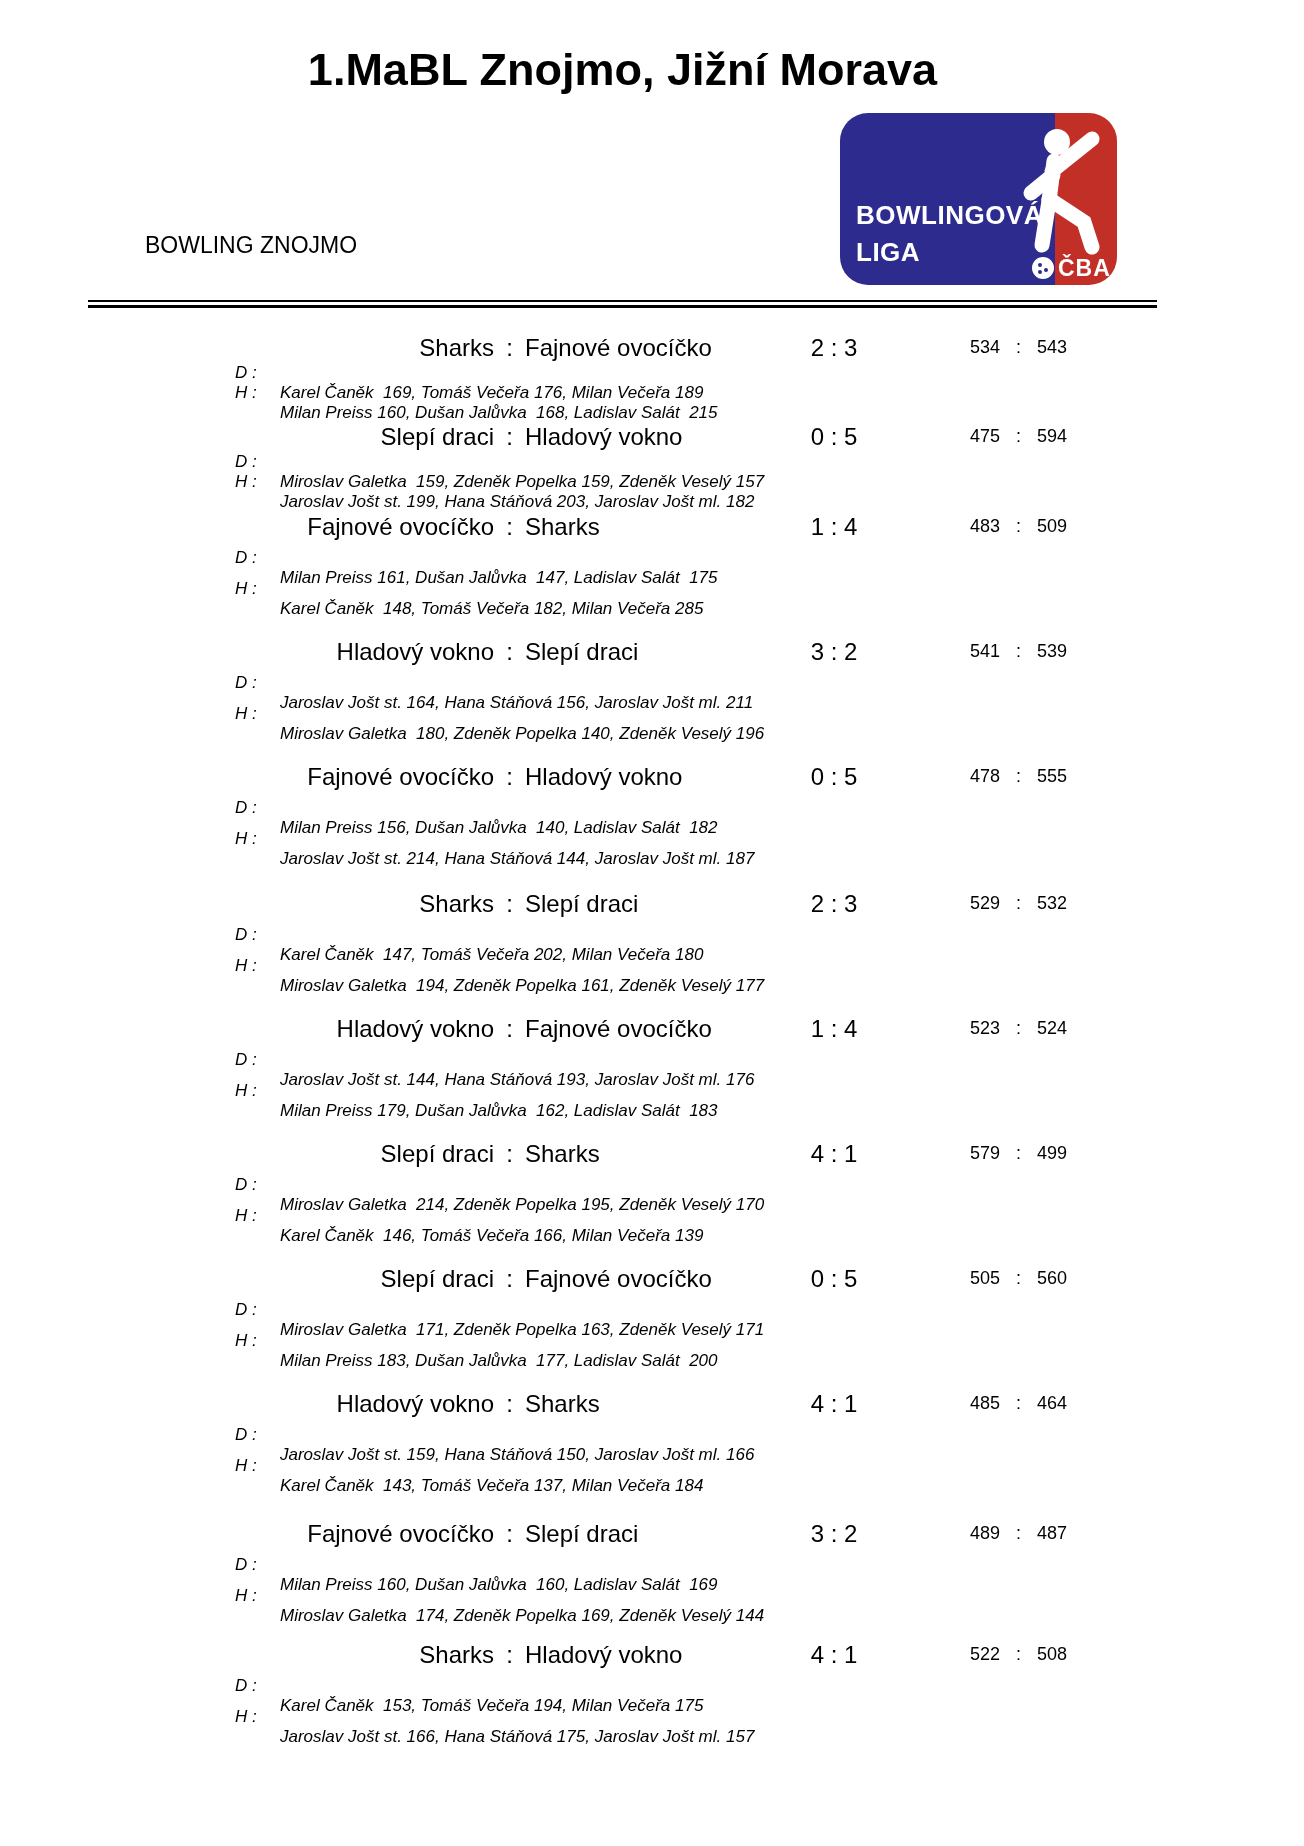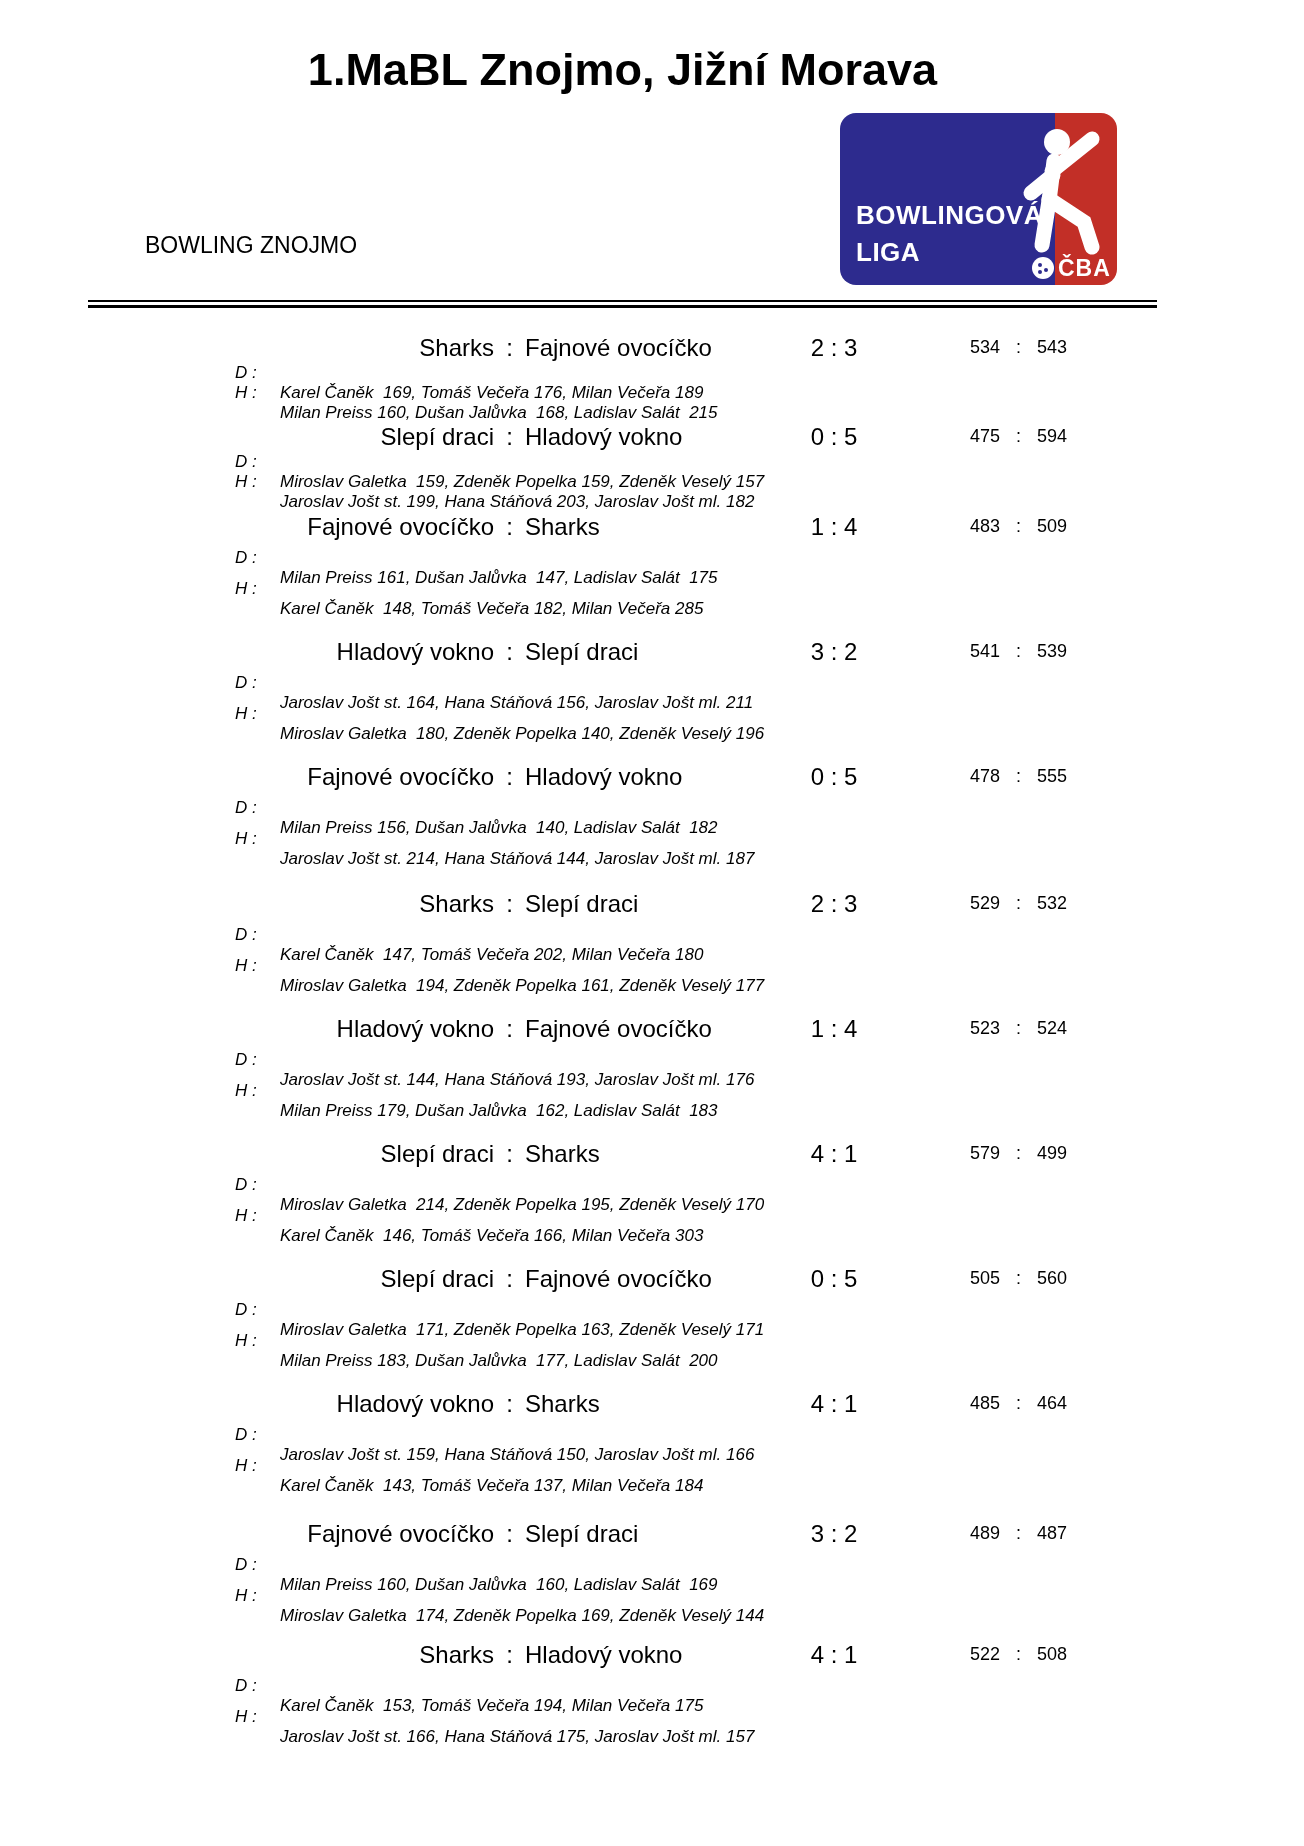--- a/index.html
+++ b/index.html
@@ -6,21 +6,21 @@
   .page{position:relative;width:1232px;height:1846px;background:#ffffff;
         font-family:"Liberation Sans","DejaVu Sans",sans-serif;color:#000;overflow:hidden;}
 
   
   .doc-title{position:absolute;left:88px;top:46px;width:1069px;text-align:center;
              font-size:45px;font-weight:700;line-height:48px;white-space:pre;}
   .subtitle{position:absolute;left:127px;top:173px;font-size:29px;line-height:33px;white-space:pre;}
   .venue{position:absolute;left:145px;top:229px;font-size:23px;line-height:33px;white-space:pre;}
 
   
-  .logo{position:absolute;left:840px;top:113px;width:277px;height:172px;border-radius:16px;overflow:hidden;}
+  .logo{position:absolute;left:840px;top:113px;width:277px;height:172px;border-radius:28px;overflow:hidden;}
   .logo-blue{position:absolute;left:0;top:0;width:215px;height:172px;}
   .logo-red{position:absolute;left:215px;top:0;width:62px;height:172px;}
   .logo-line1{position:absolute;left:16px;top:88px;font-size:26px;font-weight:700;color:#fff;
               letter-spacing:.5px;line-height:28px;}
   .logo-line2{position:absolute;left:16px;top:125px;font-size:26px;font-weight:700;color:#fff;
               letter-spacing:.5px;line-height:28px;}
   .bowler{position:absolute;left:176px;top:14px;}
   .logo-badge{position:absolute;left:192px;top:143px;display:flex;align-items:center;}
   .badge-ball{display:block;}
   .badge-text{font-size:23px;font-weight:700;color:#fff;letter-spacing:1px;margin-left:4px;line-height:24px;}
@@ -229,21 +229,21 @@
       <span class="p-home">579</span>
       <span class="p-colon">:</span>
       <span class="p-away">499</span>
     </span>
     <div class="prow prow-d" style="top: 35px;">
       <span class="plabel">D :</span>
       <span class="ptext">Miroslav Galetka  214, Zdeněk Popelka 195, Zdeněk Veselý 170</span>
     </div>
     <div class="prow prow-h" style="top: 66px;">
       <span class="plabel">H :</span>
-      <span class="ptext">Karel Čaněk  146, Tomáš Večeřa 166, Milan Večeřa 303</span>
+      <span class="ptext">Karel Čaněk  146, Tomáš Večeřa 166, Milan Večeřa 139</span>
     </div>
   </div>
 
   <div class="match" style="top: 1265px;">
     <span class="t-home">Slepí draci</span>
     <span class="t-colon">:</span>
     <span class="t-away">Fajnové ovocíčko</span>
     <span class="score">0 : 5</span>
     <span class="pins">
       <span class="p-home">505</span>

